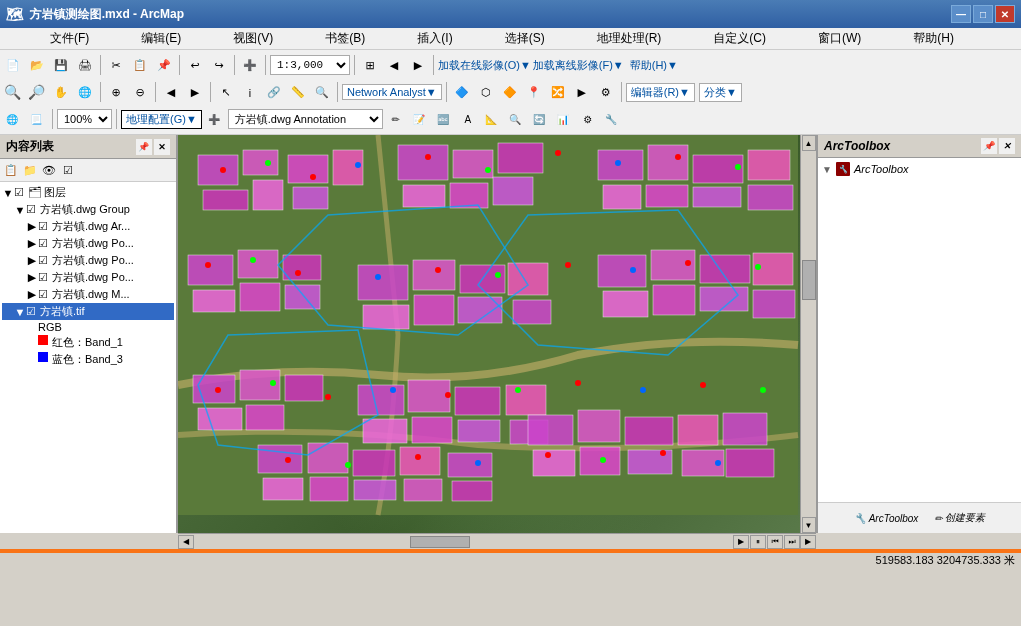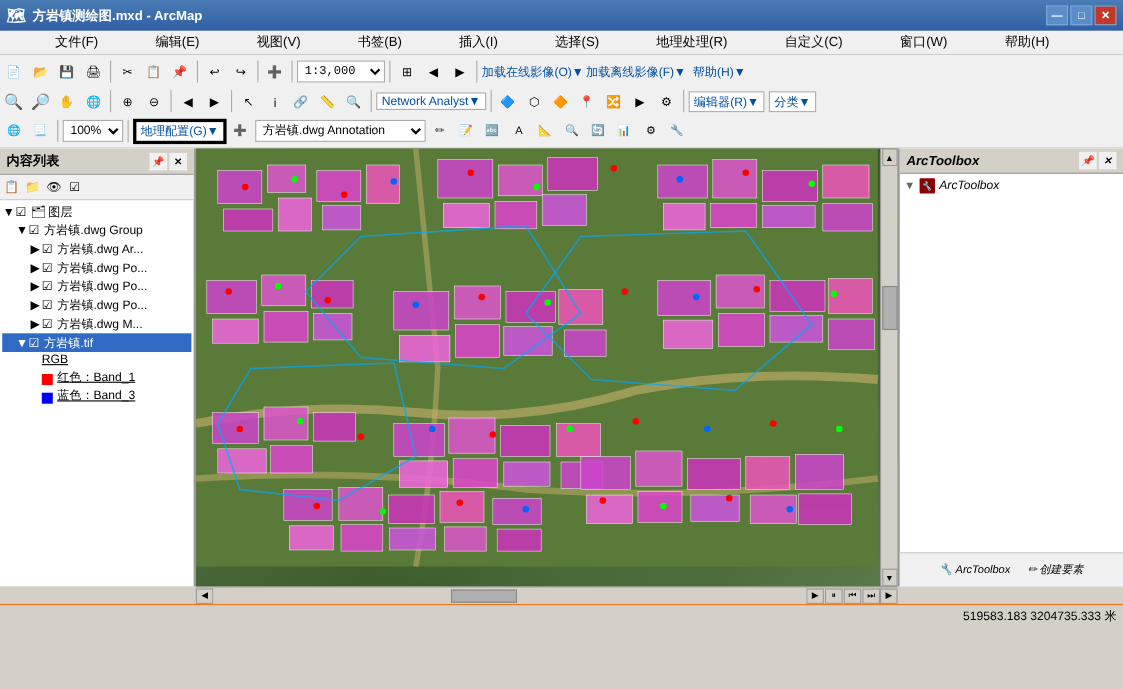--- a/index.html
+++ b/index.html
@@ -81,21 +81,21 @@
       display: flex; padding: 2px; gap: 1px; background: #f0f0f0; border-bottom: 1px solid #ccc;
     }
     #toc-tree {
       flex: 1; overflow: auto; padding: 2px;
       font-size: 11px;
     }
     .tree-item { display: flex; align-items: center; padding: 1px 0; cursor: pointer; }
     .tree-item.selected { background: #316ac5; color: white; }
     .tree-expand { width: 12px; text-align: center; cursor: pointer; flex-shrink: 0; }
     .tree-check { width: 14px; flex-shrink: 0; }
-    .legend-row { display: flex; align-items: flex-end; gap: 4px; padding: 1px 0; padding-left: 36px; font-size: 11px; text-decoration: underline; }
+    .legend-row { display: flex; align-items: flex-start; gap: 4px; padding: 1px 0; padding-left: 36px; font-size: 11px; }
     .legend-square { width: 10px; height: 10px; flex-shrink: 0; }
 
     
     #map-area {
       flex: 1; position: relative; overflow: hidden; background: #5a7a4a;
     }
 
     
     .map-bg {
       position: absolute; inset: 0;
@@ -132,22 +132,22 @@
     .tb-icon { width: 14px; height: 14px; background: #c0392b; flex-shrink: 0; border-radius: 1px; display: flex; align-items: center; justify-content: center; }
 
     #toolbox-footer {
       display: flex; align-items: center; justify-content: center; gap: 6px;
       padding: 4px; background: #f0f0f0; border-top: 1px solid #ccc;
       font-size: 11px;
     }
 
     
     #status-bar {
-      height: 22px; background: #d4d0c8; border-top: 1px solid #f97316;
-      display: flex; align-items: center; padding: 0 6px;
+      height: 22px; background: #d4d0c8; border-top: 4px solid #f97316;
+      display: flex; padding: 0 6px;
       font-size: 11px; justify-content: flex-end; gap: 8px;
     }
 
     .toolbar-row3 { height: 26px; }
   </style>
 </head>
 <body>
 
 <div id="title-bar">
   <div id="title-bar-left">
@@ -241,21 +241,21 @@
   <div class="toolbar-row toolbar-row3" style="height:26px;">
     <div class="tb-btn" style="font-size:10px;">🌐</div>
     <div class="tb-btn" style="font-size:10px;">📃</div>
     <div class="tb-sep"></div>
     <select class="tb-combo" style="width:55px;">
       <option>100%</option>
       <option>50%</option>
       <option>200%</option>
     </select>
     <div class="tb-sep"></div>
-    <span style="font-size:11px; cursor:pointer; color:#0050a0; border:3px solid #000000; padding:1px 4px; background:white; white-space:nowrap;">地理配置(G)▼</span>
+    <span style="font-size:11px; cursor:pointer; color:#0050a0; border:1px solid #000000; padding:1px 4px; background:white; white-space:nowrap;">地理配置(G)▼</span>
     <div class="tb-btn" style="font-size:10px;">➕</div>
     <select class="tb-combo" style="width:155px; font-size:11px;">
       <option>方岩镇.dwg Annotation</option>
     </select>
     <div class="tb-btn" style="font-size:10px;">✏</div>
     <div class="tb-btn" style="font-size:10px;">📝</div>
     <div class="tb-btn" style="font-size:10px;">🔤</div>
     <div class="tb-btn" style="font-size:10px;">A</div>
     <div class="tb-btn" style="font-size:10px;">📐</div>
     <div class="tb-btn" style="font-size:10px;">🔍</div>

